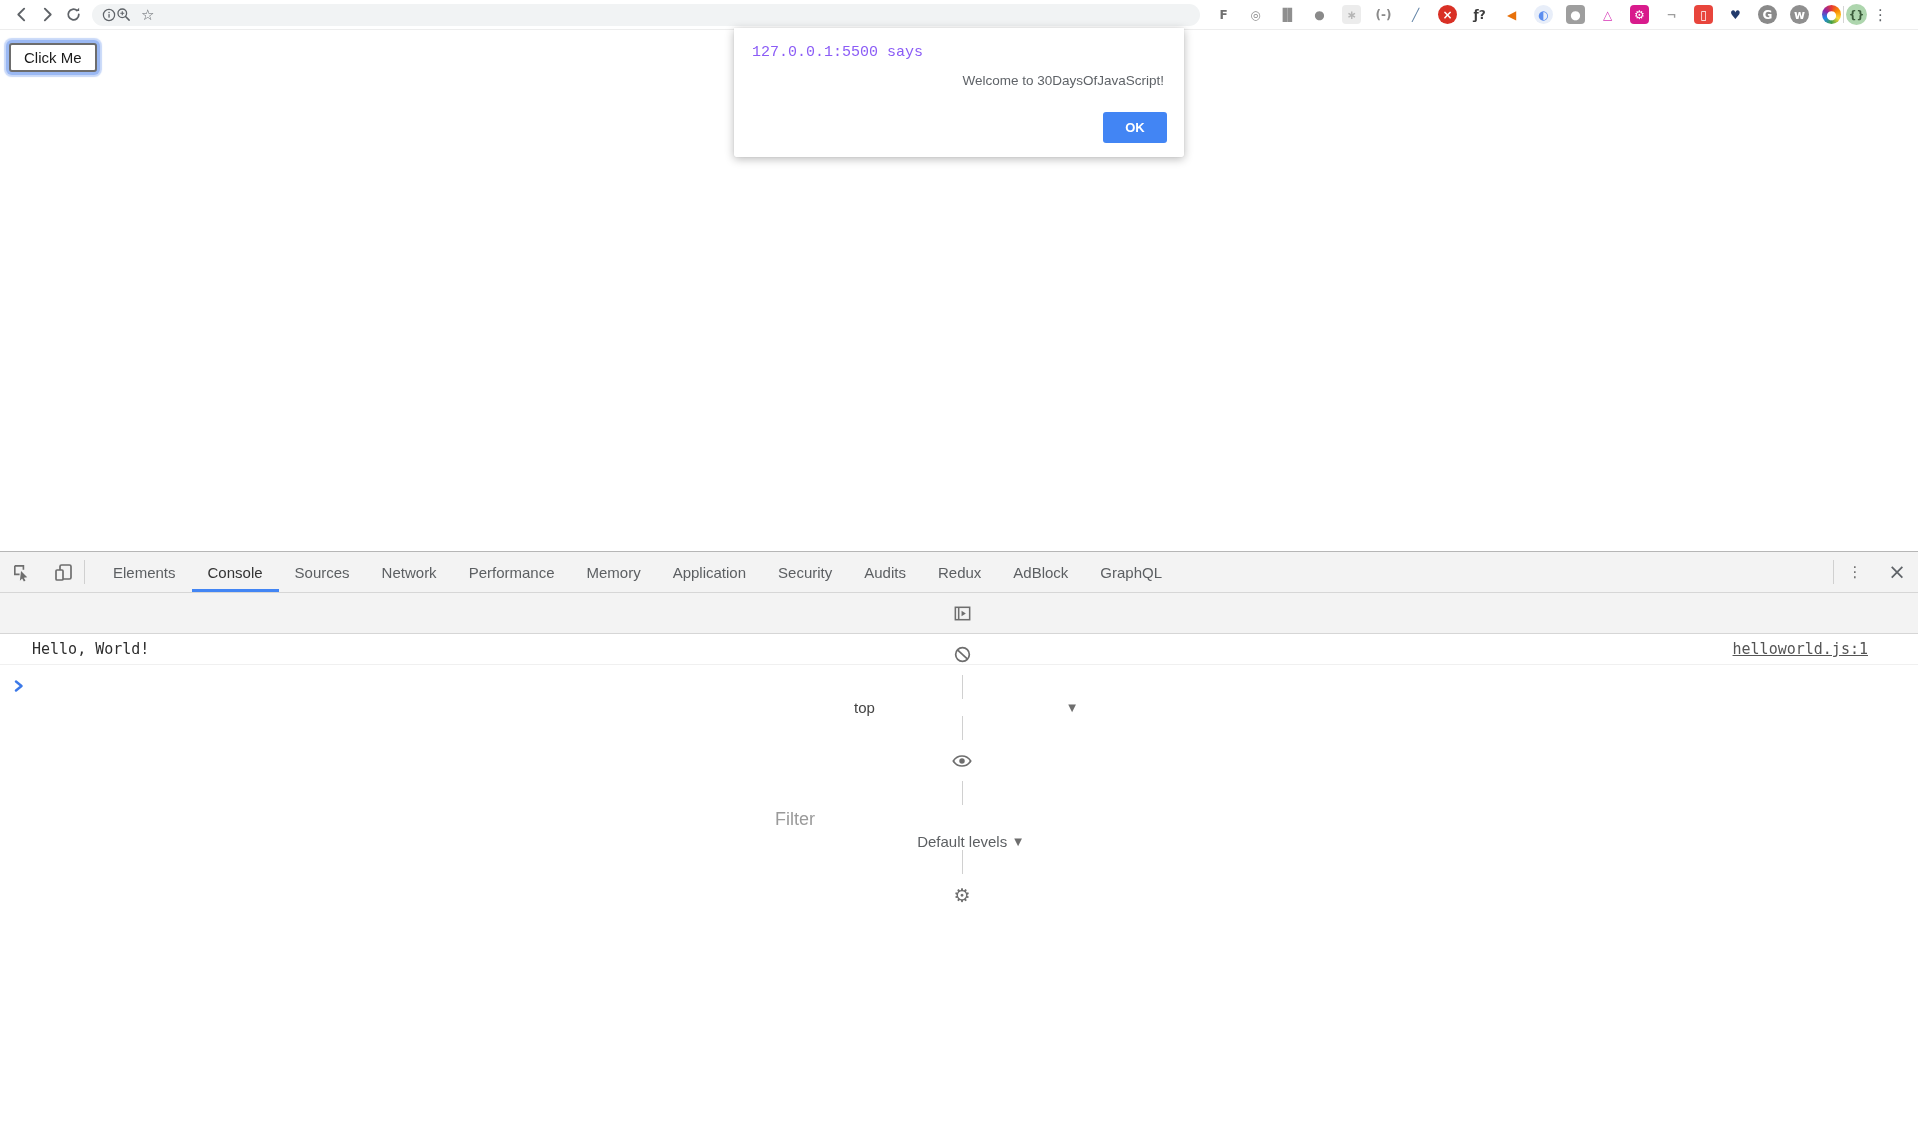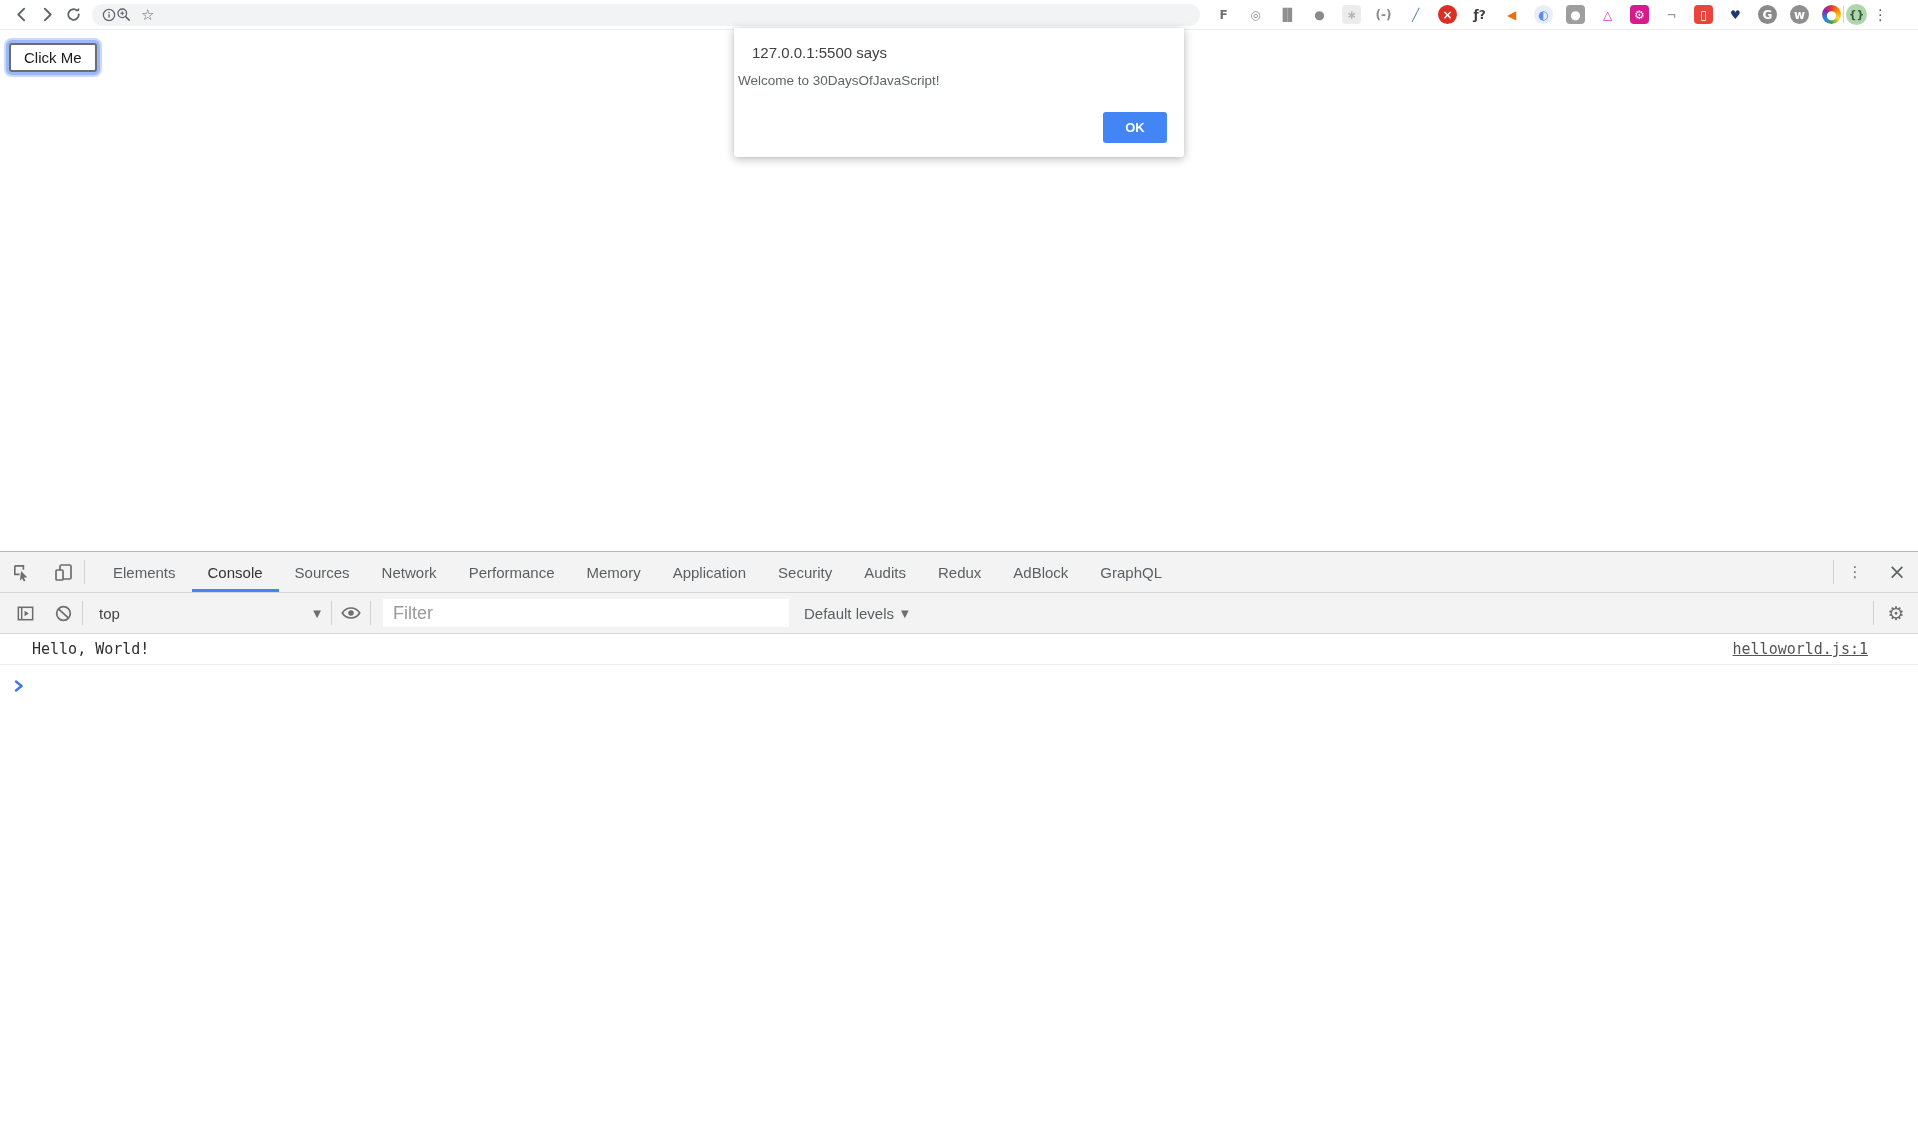--- a/index.html
+++ b/index.html
@@ -50,22 +50,22 @@
     outline:none;
   }
 
   
   .jsdialog {
     position:absolute; left:734px; top:-2px; width:450px; height:129px;
     background:#fff; border-radius:0 0 2px 2px;
     box-shadow:0 2px 10px rgba(0,0,0,.28), 0 0 1px rgba(0,0,0,.18);
     z-index:5;
   }
-  .jsdialog .dlg-title { margin:16px 20px 0 18px; font-size:15px; color:#404040; }
-  .jsdialog .dlg-msg   { margin:12px 20px 0 4px; font-size:13.5px; color:#5f6368; }
+  .jsdialog .dlg-title { margin:16px 20px 0 18px; font-size:15px; color:#8b5cf6;font-family:Liberation Mono, monospace; }
+  .jsdialog .dlg-msg   { margin:12px 20px 0 4px; font-size:13.5px; color:#5f6368;text-align:right; }
   .dlg-ok {
     position:absolute; right:17px; bottom:14px; width:64px; height:31px;
     border:none; border-radius:3px; color:#fff; font-size:13px; font-weight:bold;
     font-family:Liberation Sans, sans-serif;
   }
 
   
   .devtools { position:absolute; left:0; top:551px; width:1918px; height:595px; background:#fff; border-top:1px solid #b6b6b6; }
   .dt-tabbar {
     height:41px; background:#f3f3f3; border-bottom:1px solid #d6d6d6;
@@ -80,21 +80,21 @@
   }
   .dt-tab.active { color:#333; }
   .dt-tab.active::after {
     content:""; position:absolute; left:0; right:0; bottom:0; height:3px; background:#4285f4;
   }
   .dt-tabbar-right { margin-left:auto; display:flex; align-items:stretch; }
   .dt-close { font-size:21px; color:#5f6368; font-family:"DejaVu Sans",sans-serif; }
 
   .dt-toolbar {
     height:41px; background:#f3f3f3; border-bottom:1px solid #d6d6d6;
-    display:flex; align-items:center; padding:0 0 0 6px;
+    display:flex; align-items:center; padding:0 0 0 6px;flex-direction:column;
   }
   .tb-icon { width:38px; height:41px; display:flex; align-items:center; justify-content:center; color:#6e6e6e; flex:0 0 auto; }
   .ctx-select {
     display:flex; align-items:center; width:248px; padding:0 10px 0 16px;
     font-size:15px; color:#444; flex:0 0 auto;
   }
   .ctx-select .arrow { margin-left:auto; font-size:10px; color:#6e6e6e; font-family:"DejaVu Sans",sans-serif; }
   .filter-input {
     width:406px; height:28px; border:none; background:#fff; margin-left:12px;
     font-size:18px; color:#333; padding:0 10px; outline:none; flex:0 0 auto;

